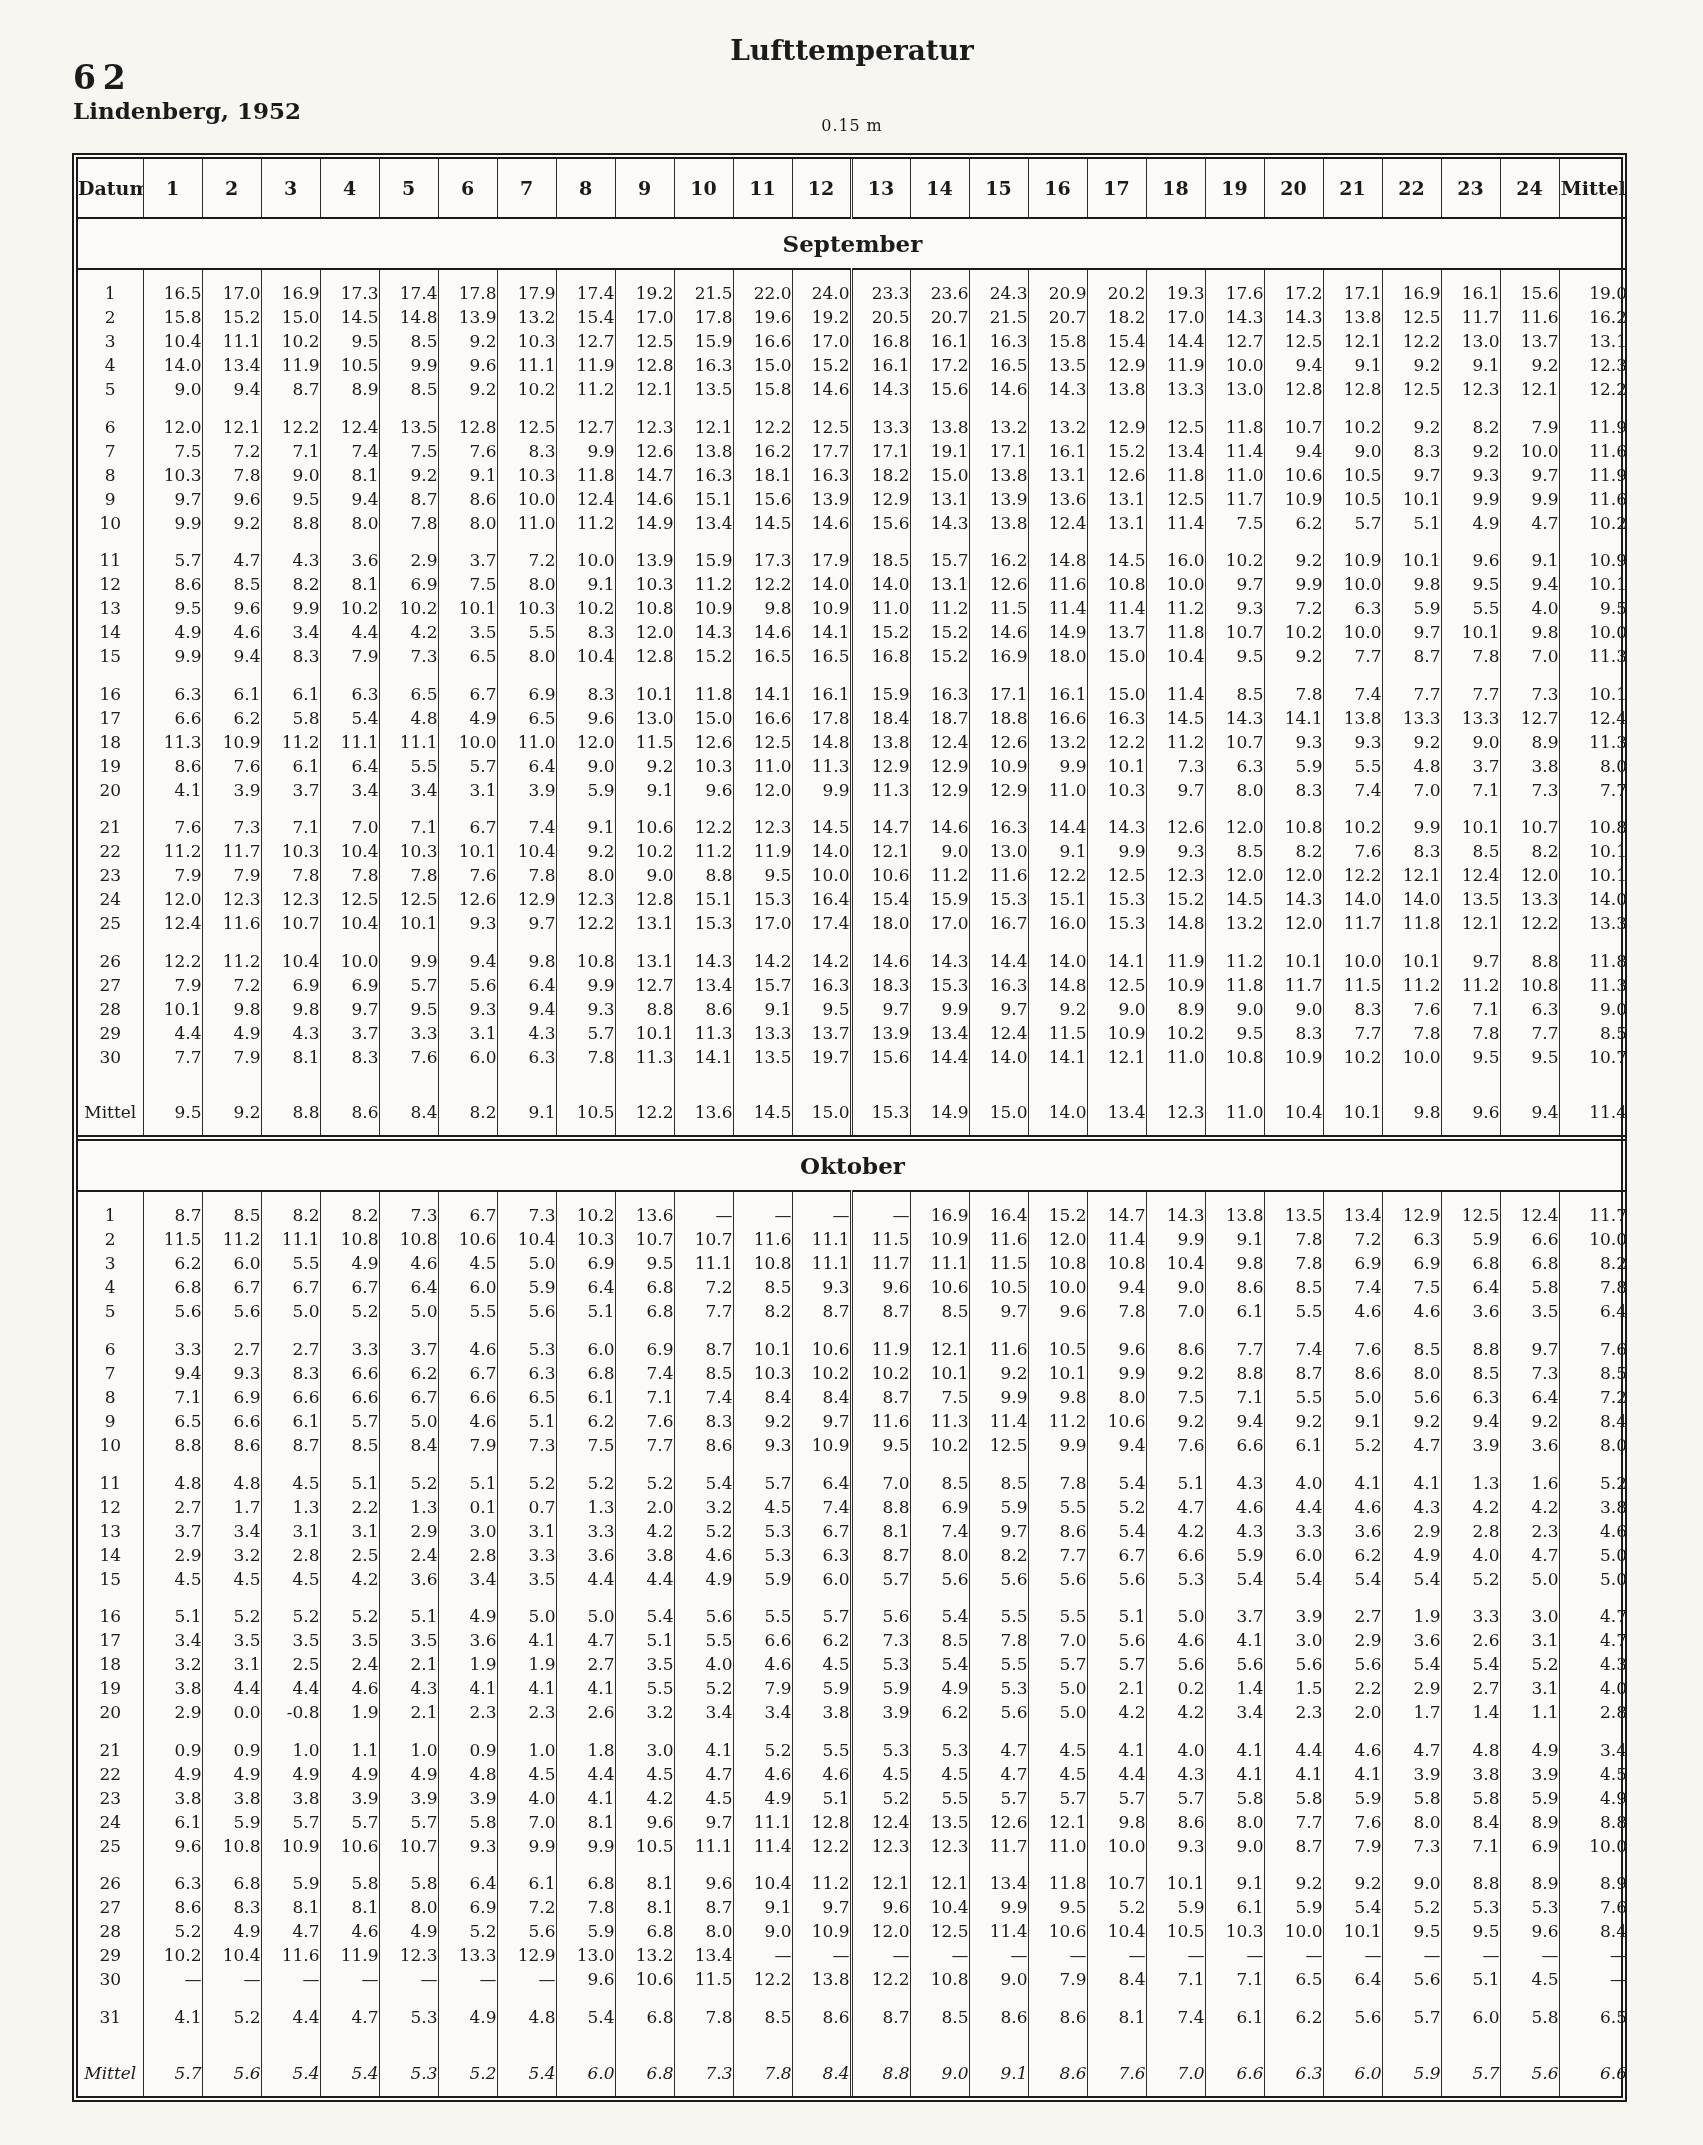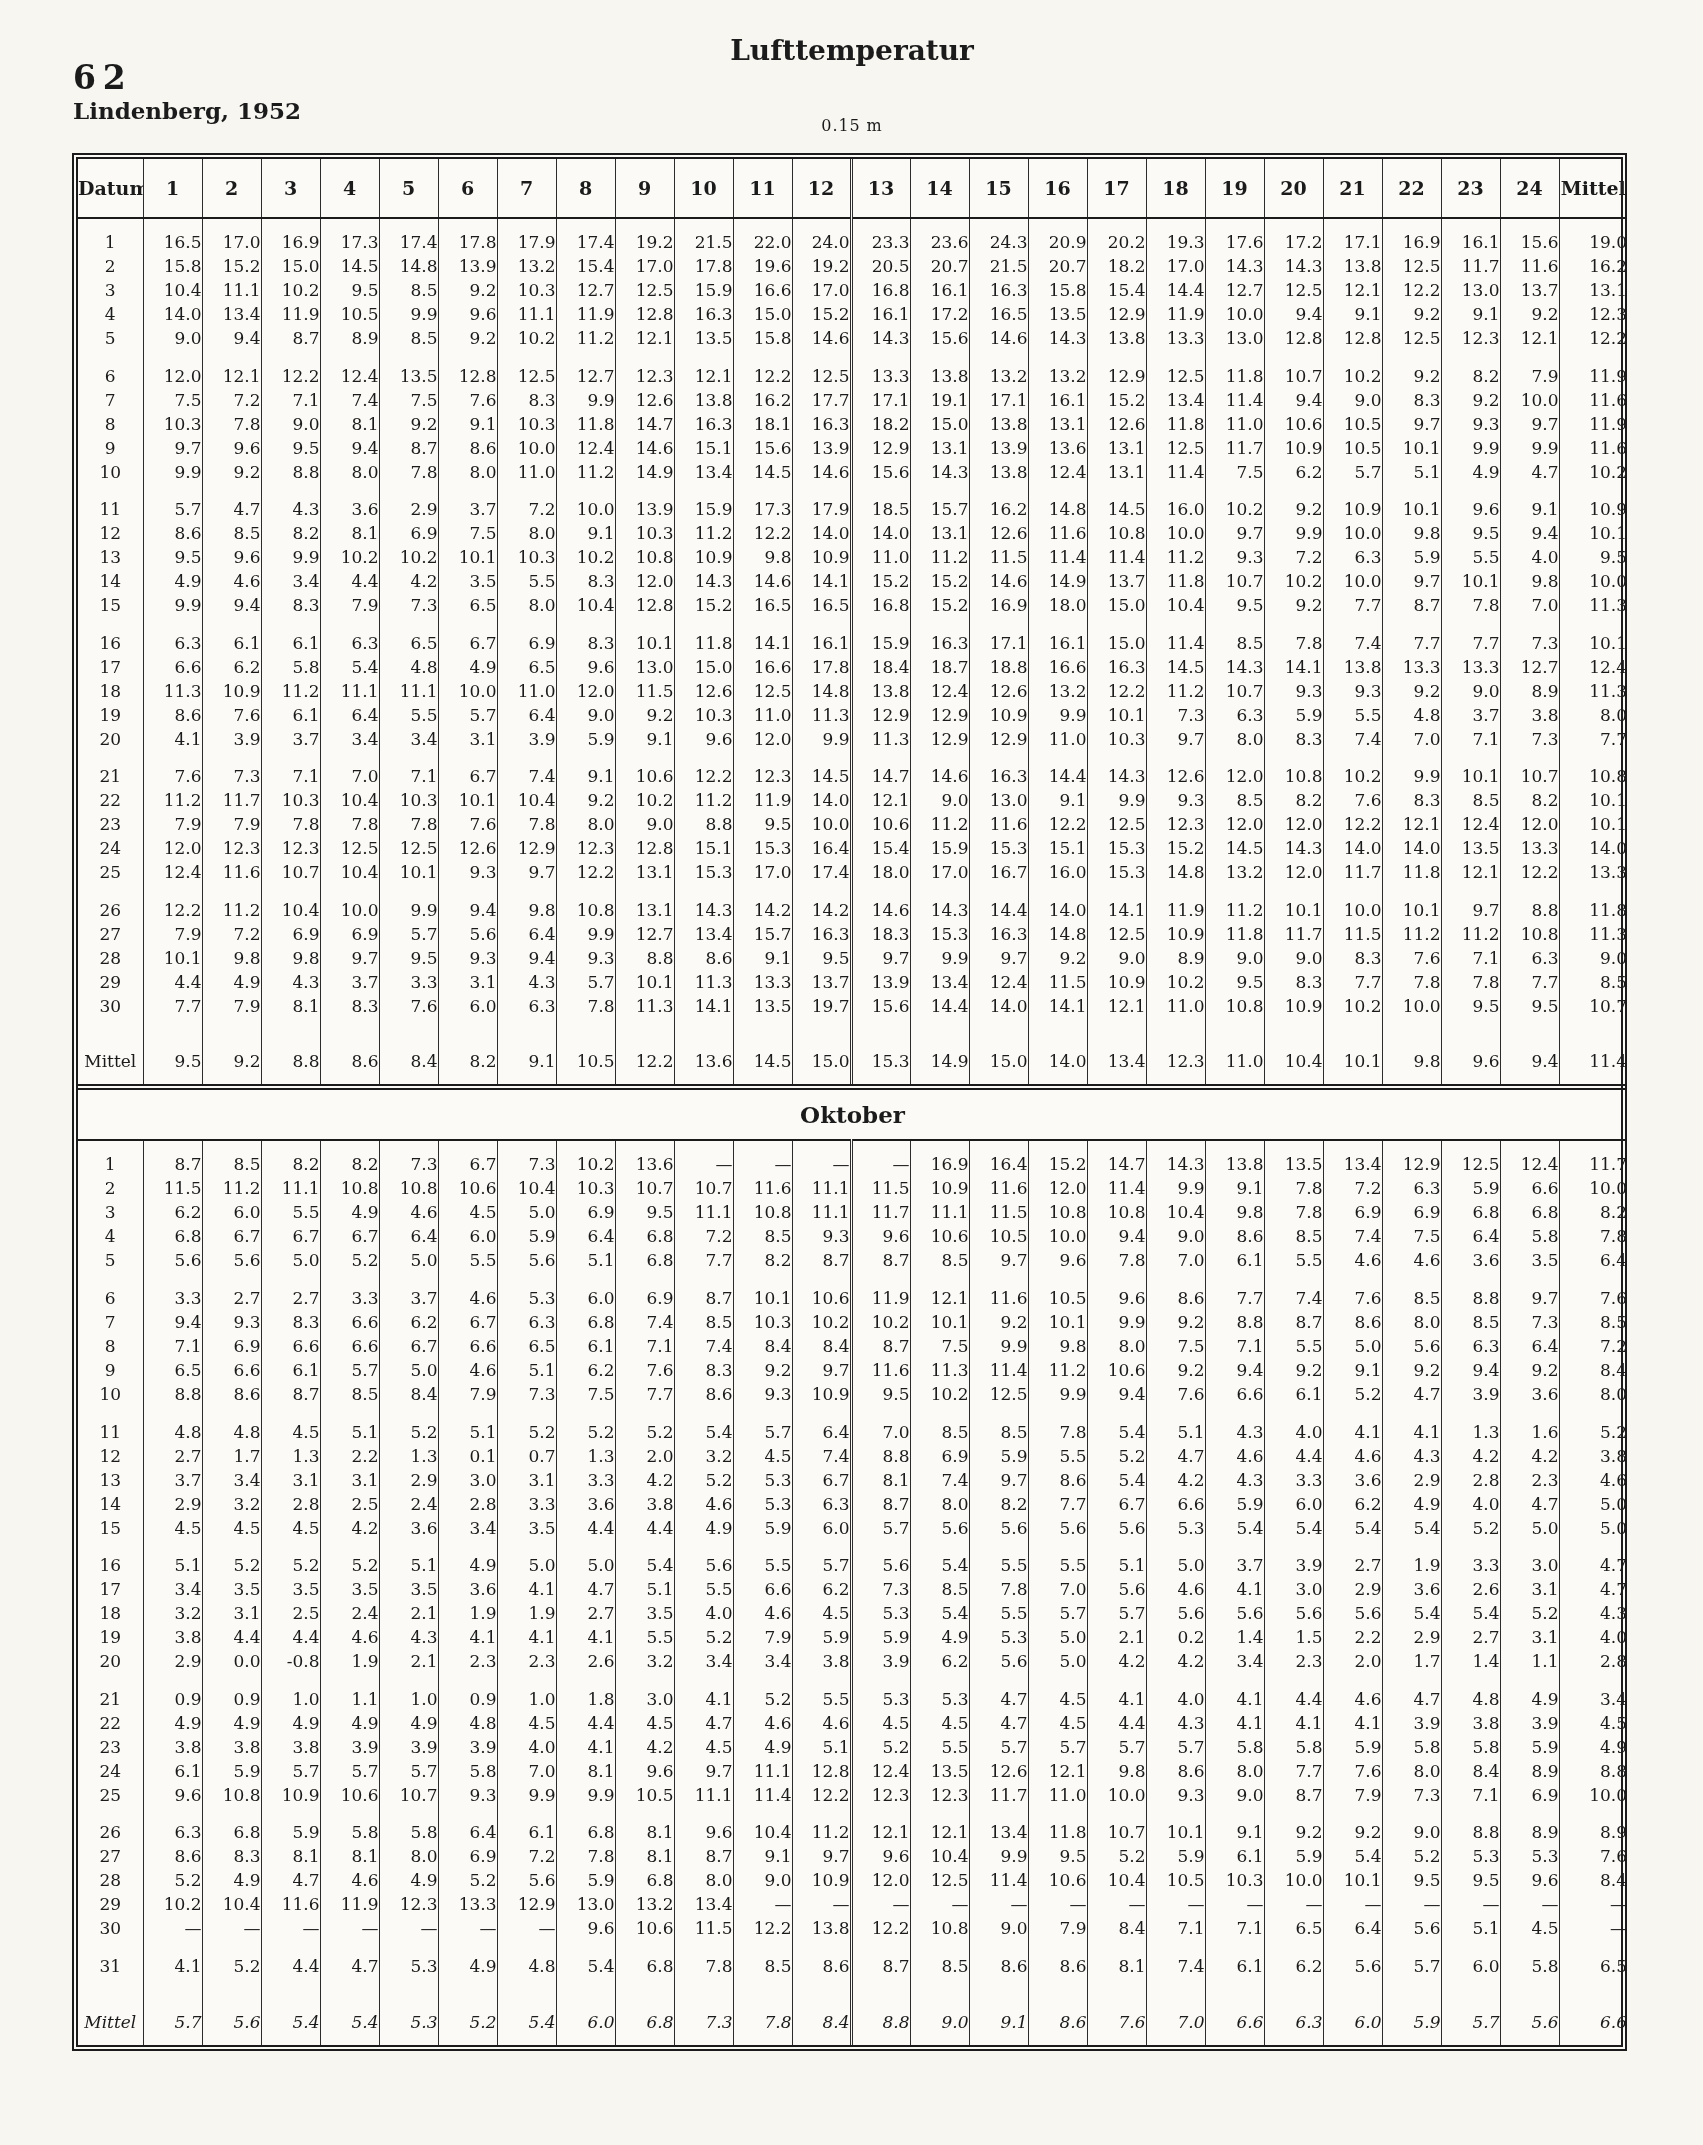--- a/index.html
+++ b/index.html
@@ -134,20 +134,23 @@
           <th>19</th>
           <th>20</th>
           <th>21</th>
           <th>22</th>
           <th>23</th>
           <th>24</th>
           <th>Mittel</th>
         </tr>
     </thead>
     <tbody id="tbody">
+        <tr class="band">
+          <td colspan="26">September</td>
+        </tr>
         <tr class="first">
           <td class="day">1</td>
           <td class="val vline">16.5</td>
           <td class="val vline">17.0</td>
           <td class="val vline">16.9</td>
           <td class="val vline">17.3</td>
           <td class="val vline">17.4</td>
           <td class="val vline">17.8</td>
           <td class="val vline">17.9</td>
           <td class="val vline">17.4</td>

